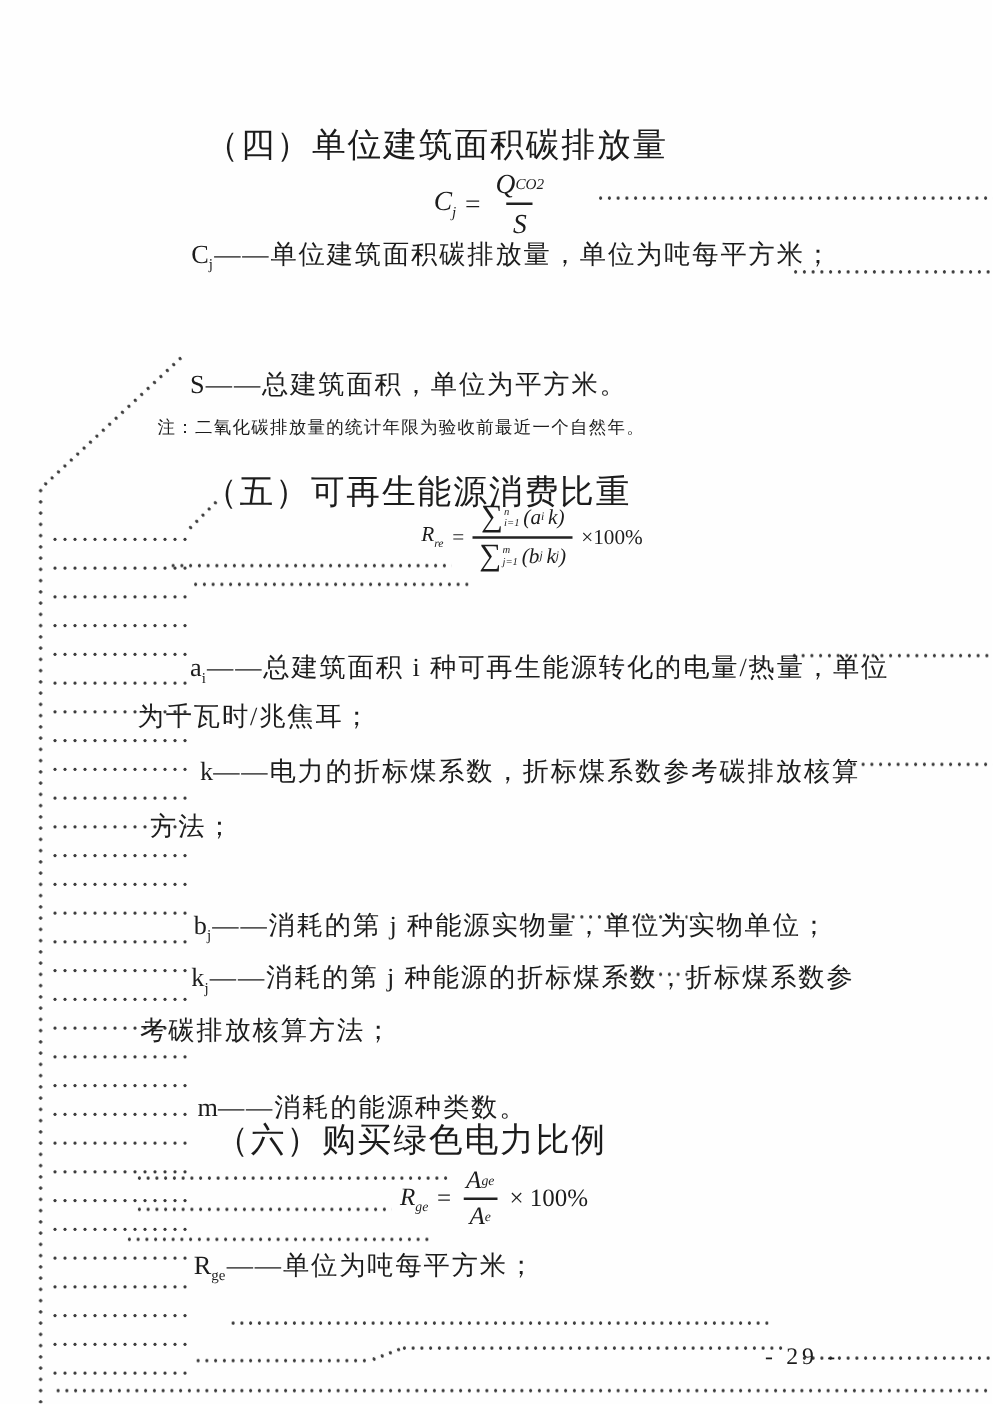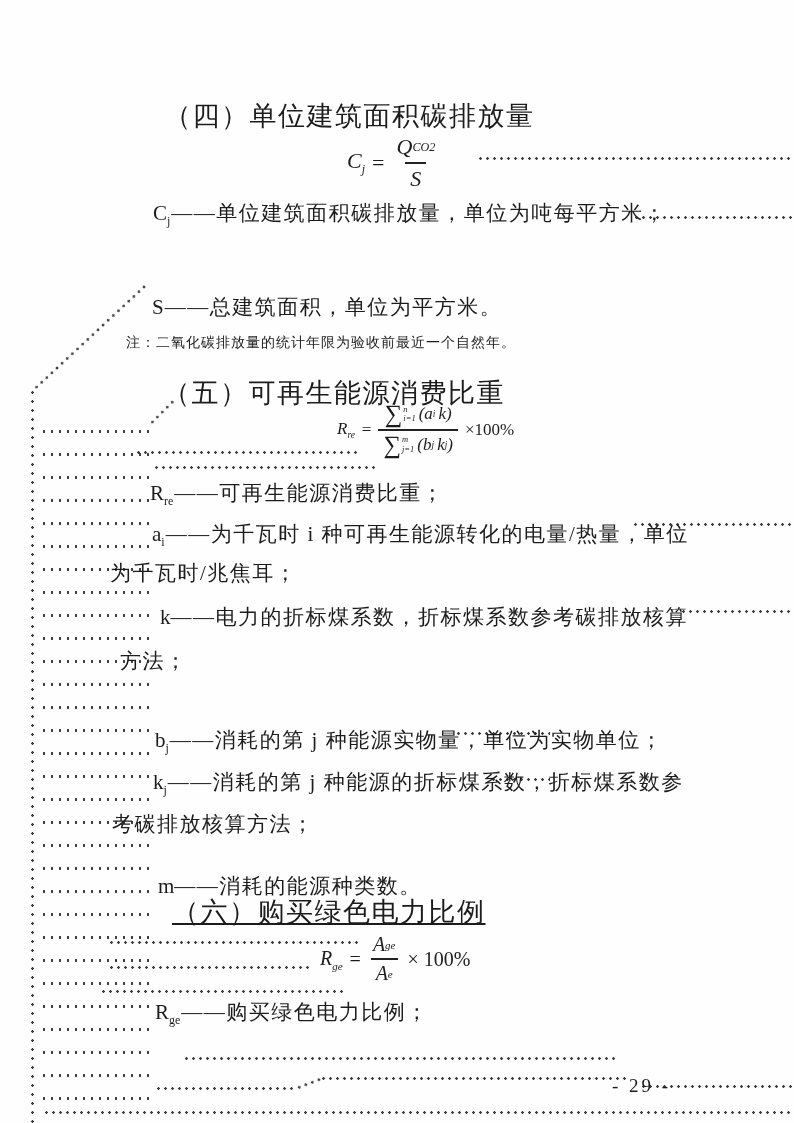--- a/index.html
+++ b/index.html
@@ -77,21 +77,21 @@
       <span class="fnum">
           <span class="fv">Q</span>
           <sub class="fs">CO2</sub>
         </span>
       <span class="fden">
           <span class="fv">S</span>
         </span>
     </span>
   </div>
 
-  <div class="line" style="left:153px;top:200px;">
+  <div class="line" style="left:153px;top:190px;">
     <span class="dvar">C</span><span class="dsub">j</span><span>——单位建筑面积碳排放量，单位为吨每平方米；</span>
   </div>
   <div class="line" style="left:152px;top:294px;">
     <span class="dvar">S</span><span class="dsub"></span><span>——总建筑面积，单位为平方米。</span>
   </div>
   <div class="line note" style="left:126px;top:334px;">注：二氧化碳排放量的统计年限为验收前最近一个自然年。</div>
 
   <div class="line heading" style="left:163px;top:377px;">（五）可再生能源消费比重</div>
 
   <div class="formula" style="left:337px;top:402px;font-size:17px;">
@@ -121,59 +121,56 @@
         <span class="fv">(b</span>
           <sub class="fs">j</sub>
           <span class="fv" style="margin-left:3px;">k</span>
           <sub class="fs">j</sub>
           <span class="fv">)</span>
       </span>
     </span>
     <span class="ftimes">×100%</span>
   </div>
 
-  <div class="line" style="left:150px;top:480px;">
-    <span class="dvar">R</span><span class="dsub">re</span><span>——可再生能源消费比重；</span>
-  </div>
   <div class="line" style="left:152px;top:521px;">
-    <span class="dvar">a</span><span class="dsub">i</span><span>——为千瓦时 i 种可再生能源转化的电量/热量，单位</span>
+    <span class="dvar">a</span><span class="dsub">i</span><span>——总建筑面积 i 种可再生能源转化的电量/热量，单位</span>
   </div>
   <div class="line" style="left:110px;top:560px;">为千瓦时/兆焦耳；</div>
   <div class="line" style="left:160px;top:604px;">
     <span class="dvar">k</span><span>——电力的折标煤系数，折标煤系数参考碳排放核算</span>
   </div>
   <div class="line" style="left:120px;top:648px;">方法；</div>
   <div class="line" style="left:155px;top:727px;">
     <span class="dvar">b</span><span class="dsub">j</span><span>——消耗的第 j 种能源实物量，单位为实物单位；</span>
   </div>
   <div class="line" style="left:153px;top:769px;">
     <span class="dvar">k</span><span class="dsub">j</span><span>——消耗的第 j 种能源的折标煤系数，折标煤系数参</span>
   </div>
   <div class="line" style="left:112px;top:811px;">考碳排放核算方法；</div>
   <div class="line" style="left:158px;top:854px;margin-top:19px;">
     <span class="dvar">m</span><span>——消耗的能源种类数。</span>
   </div>
 
-  <div class="line heading" style="left:172px;top:896px;text-decoration:underline;">（六）购买绿色电力比例</div>
+  <div class="line heading" style="left:172px;top:896px;">（六）购买绿色电力比例</div>
 
   <div class="formula" style="left:320px;top:933px;font-size:20px;">
     <span><span class="fv">R</span><sub class="fs">ge</sub></span>
     <span class="feq">=</span>
     <span class="frac">
       <span class="fnum">
           <span class="fv">A</span>
           <sub class="fs">ge</sub>
         </span>
       <span class="fden">
           <span class="fv">A</span>
           <sub class="fs">e</sub>
         </span>
     </span>
     <span class="ftimes">× 100%</span>
   </div>
 
   <div class="line" style="left:155px;top:999px;">
-    <span class="dvar">R</span><span class="dsub">ge</span><span>——购买绿色电力比例；</span>
+    <span class="dvar">R</span><span class="dsub">ge</span><span>——单位为吨每平方米；</span>
   </div>
 
   <div class="pagenum" style="left:612px;top:1040px;margin-top:35px;">- 29 -</div>
 
 </div>
 
 </body></html>

